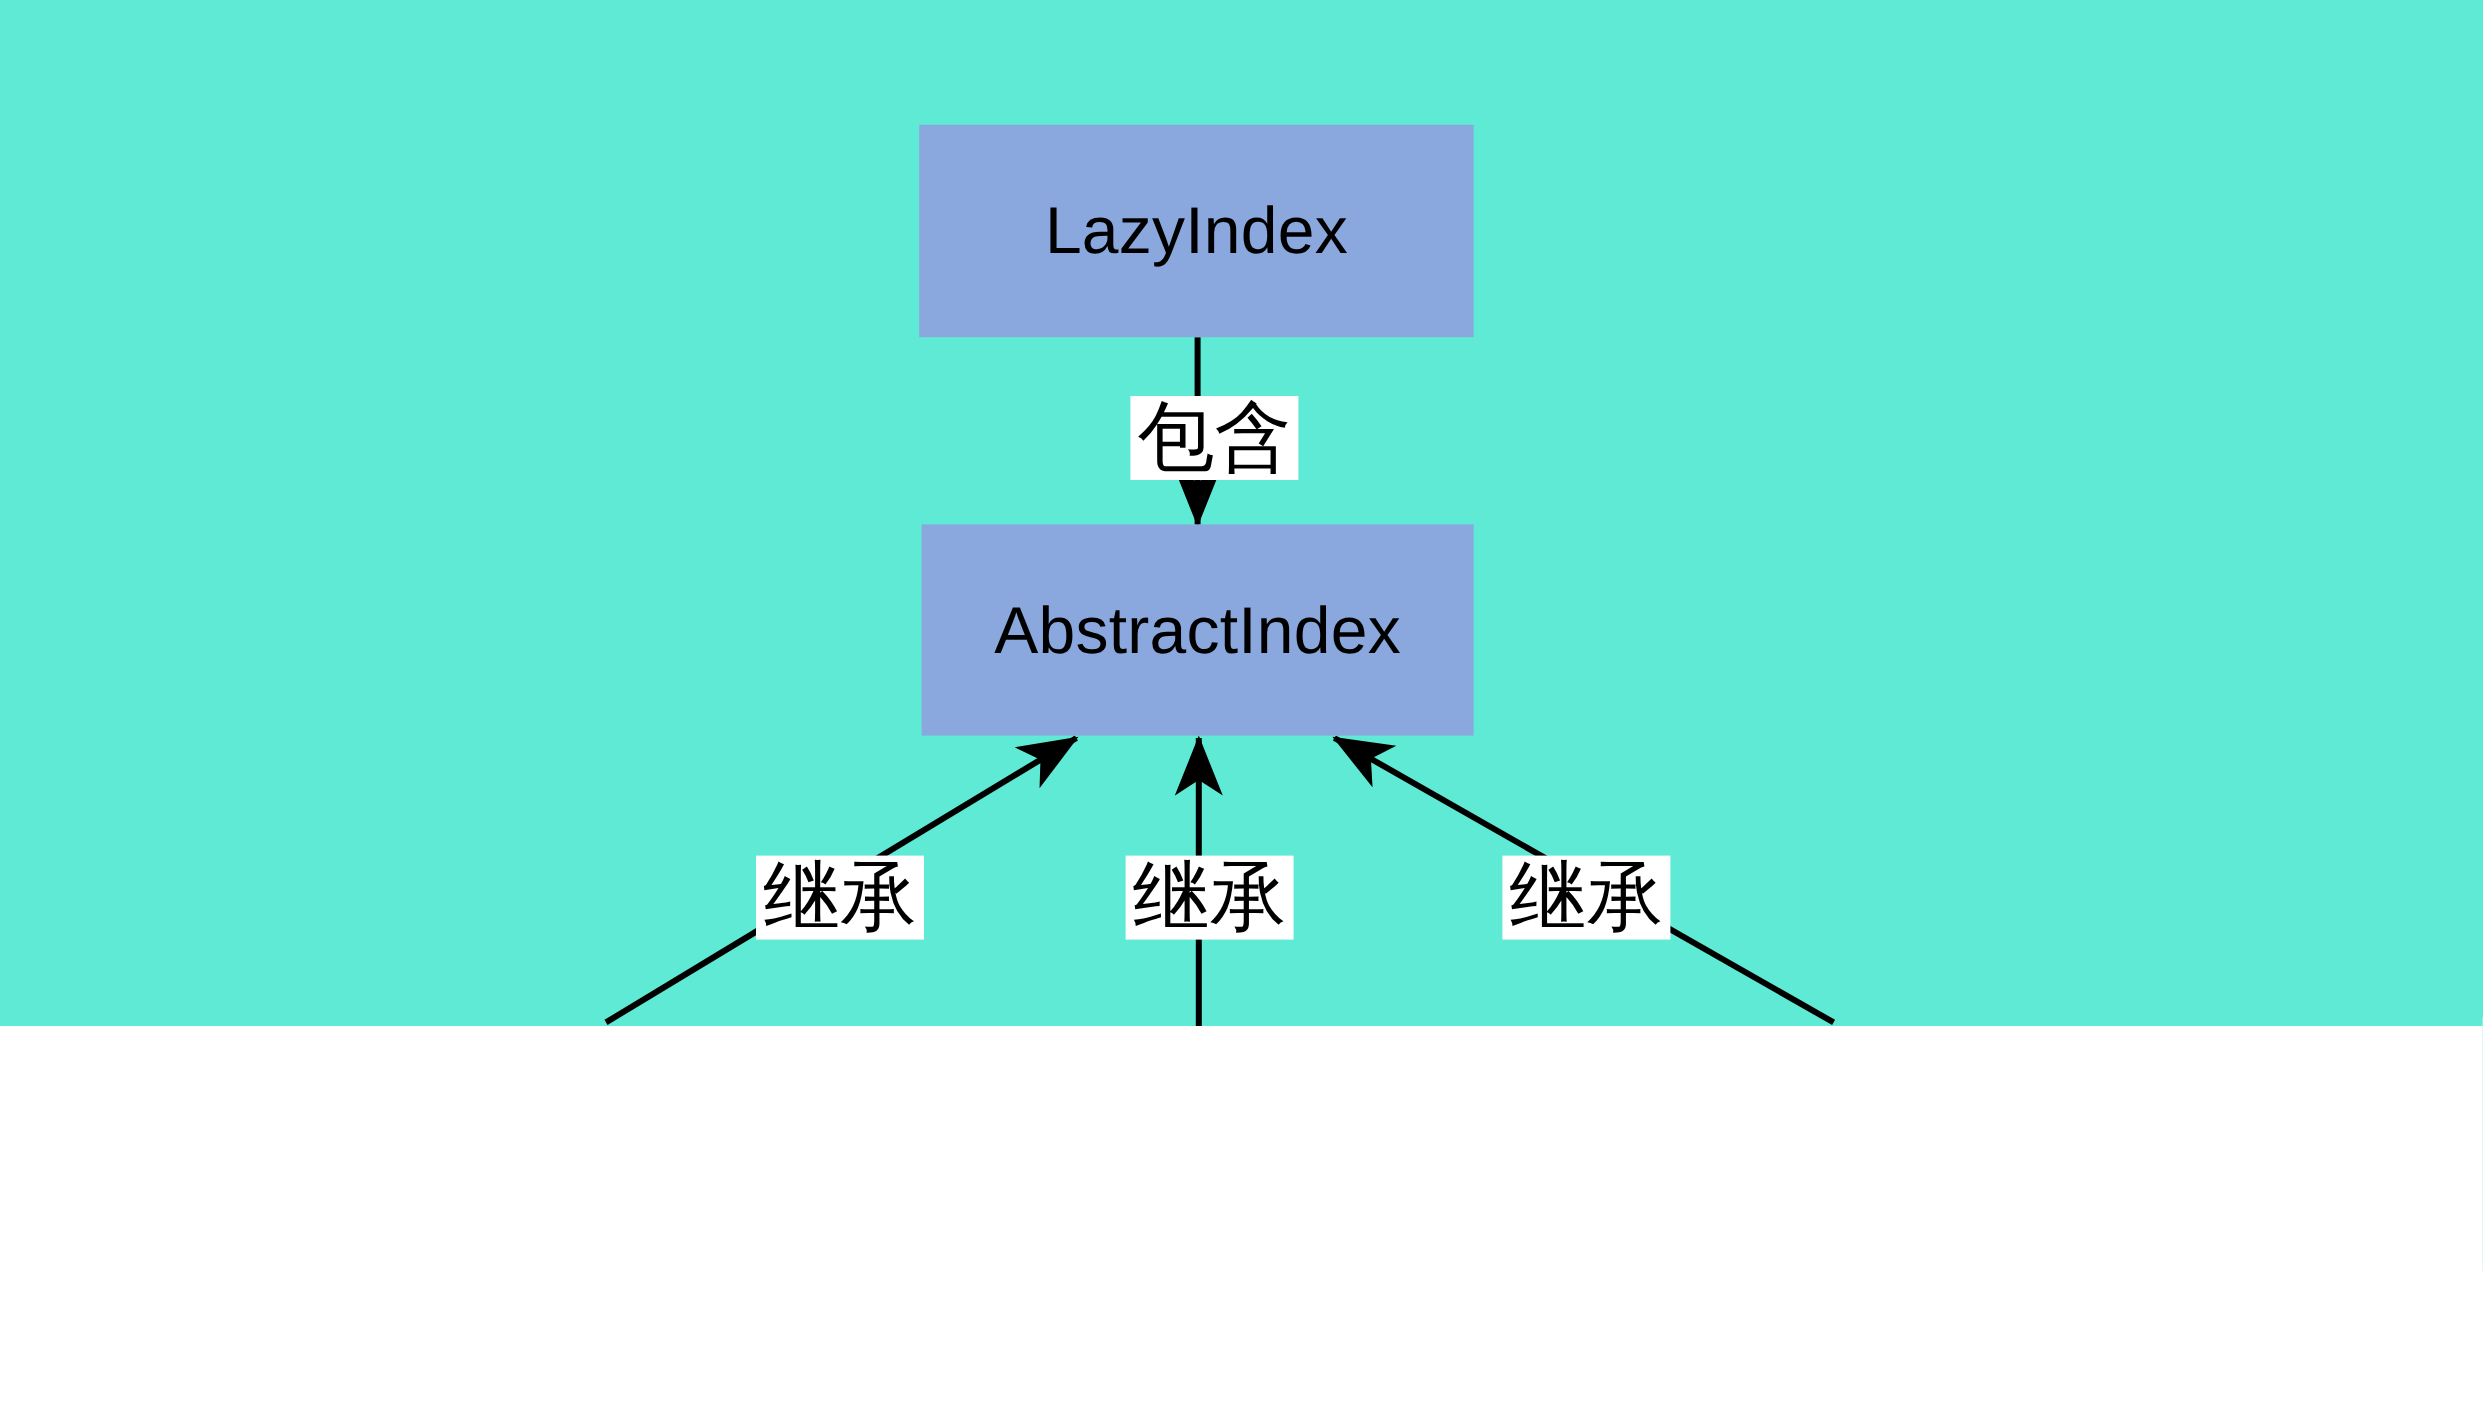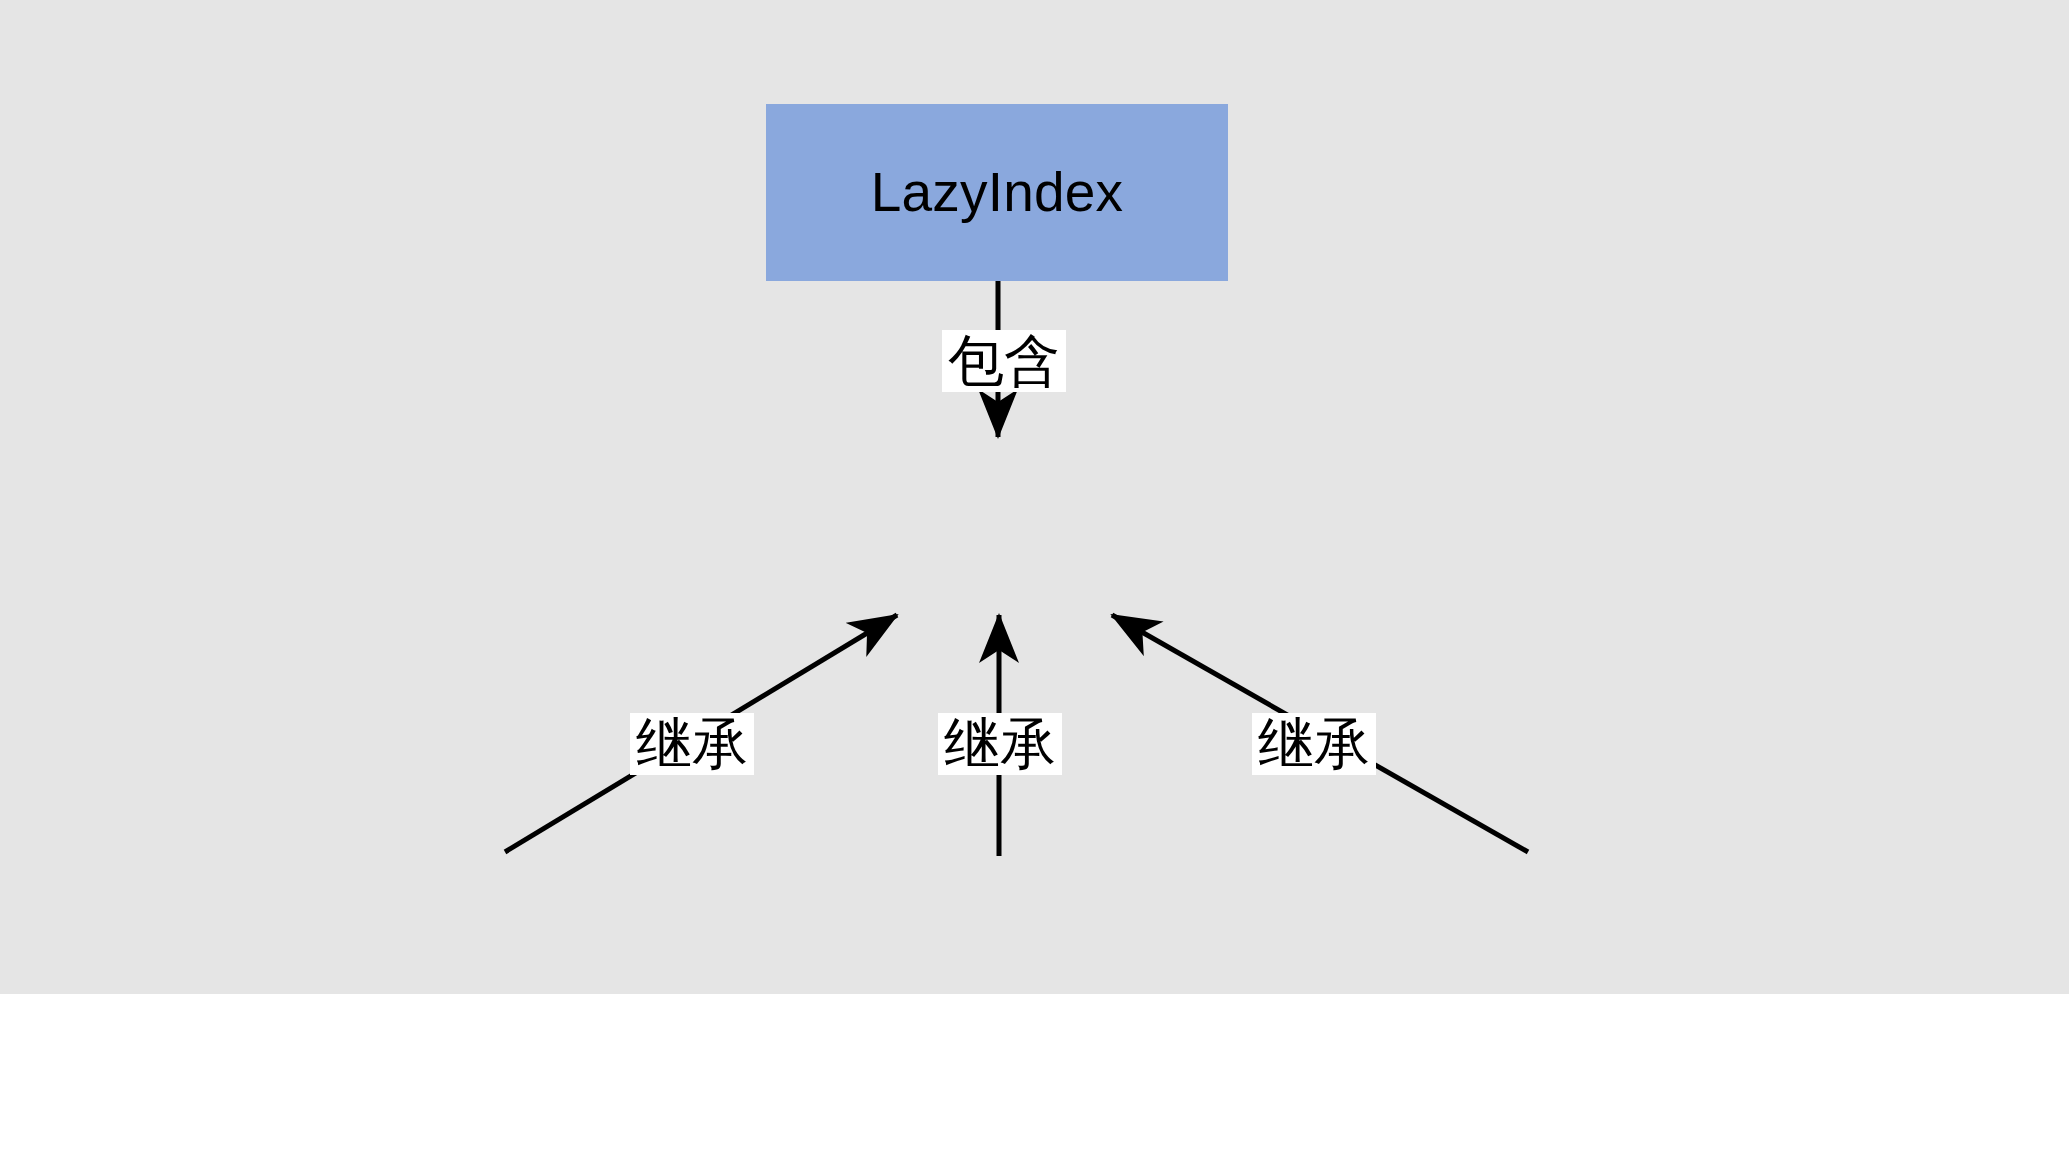--- a/index.html
+++ b/index.html
@@ -6,22 +6,22 @@
     margin: 0;
     padding: 0;
     background: #ffffff;
   }
   body {
     font-family: "Liberation Sans", "DejaVu Sans", sans-serif;
   }
   #canvas {
     position: relative;
     width: 2069px;
-    height: 994px;
-    background: #e5e5e5;
+    height: 855px;
+    background: #5eead4;
     overflow: hidden;
   }
   #edges {
     position: absolute;
     left: 0;
     top: 0;
     width: 2069px;
     height: 1169px;
     pointer-events: none;
   }
@@ -40,21 +40,21 @@
   }
   #node-lazy      { left: 766px;  top: 104px; width: 462px; height: 177px; }
   #node-abstract  { left: 768px;  top: 437px; width: 460px; height: 176px; }
   #node-offset    { left: 100px;  top: 851px; width: 505px; height: 179px; }
   #node-time      { left: 675px;  top: 850px; width: 655px; height: 180px; }
   #node-transaction { left: 1397px; top: 850px; width: 571px; height: 178px; }
 
   .edge-label {
     position: absolute;
     color: #000000;
-    font-size: 56px;
+    font-size: 64px;
     line-height: 1;
     white-space: nowrap;
     background: #ffffff;
     padding: 3px 6px;
     font-family: "DejaVu Sans", "Liberation Sans", sans-serif;
     text-align: center;
   }
   #label-contains { left: 942px;  top: 330px; }
   #label-inherit-left   { left: 630px;  top: 713px; }
   #label-inherit-middle { left: 938px;  top: 713px; }
@@ -101,20 +101,21 @@
       <line x1="999" y1="856" x2="999" y2="615" stroke="#000000" stroke-width="5" marker-end="url(#arrowhead)"></line>
     </g>
 
     <g>
       <line x1="1528" y1="852" x2="1112" y2="615" stroke="#000000" stroke-width="5" marker-end="url(#arrowhead)"></line>
     </g>
   </svg>
 
   <div class="node" id="node-lazy">LazyIndex</div>
 
+  <div class="node" id="node-abstract">AbstractIndex</div>
 
 
 
 
   <div class="edge-label" id="label-contains">包含</div>
 
   <div class="edge-label" id="label-inherit-left">继承</div>
 
   <div class="edge-label" id="label-inherit-middle">继承</div>
 

